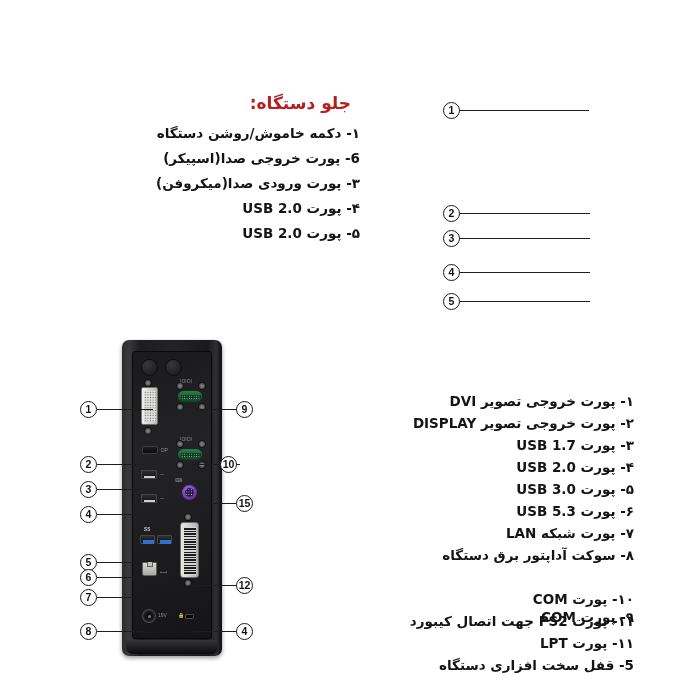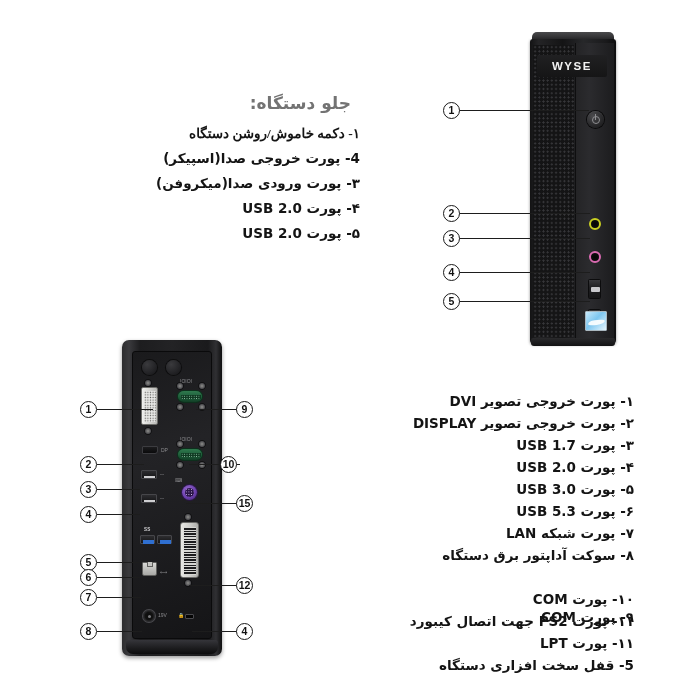--- a/index.html
+++ b/index.html
@@ -9,21 +9,21 @@
     background:#ffffff;
     font-family:"DejaVu Sans","Liberation Sans",sans-serif;
     position:relative;overflow:hidden;
   }
   .stage{position:absolute;inset:0;width:700px;height:700px;}
 
   
   .sec-title{
     position:absolute;
     font-size:17px;font-weight:bold;
-    color:#737373;
+    color:#b91c1c;
     letter-spacing:0px;
     white-space:nowrap;
     direction:rtl;
   }
   .sec-list{
     position:absolute;
     direction:rtl;
     text-align:center;
     color:#111111;
   }
@@ -302,52 +302,27 @@
   }
 </style>
 </head>
 <body>
 
 <div class="stage">
 
   <div class="sec-title" style="right:349px;top:93px;">جلو دستگاه:</div>
 
   <div class="sec-list" style="right:340px;top:122px;width:0;">
-    <div class="li" style="position:absolute;right:0;top:0px;font-family:Liberation Serif, serif;">۱- دکمه خاموش/روشن دستگاه</div>
-    <div class="li" style="position:absolute;right:0;top:25px;">4-  پورت خروجی صدا(اسپیکر)</div>
+    <div class="li" style="position:absolute;right:0;top:0px;">۱- دکمه خاموش/روشن دستگاه</div>
+    <div class="li" style="position:absolute;right:0;top:25px;">6-  پورت خروجی صدا(اسپیکر)</div>
     <div class="li" style="position:absolute;right:0;top:50px;">۳-  پورت ورودی صدا(میکروفن)</div>
     <div class="li" style="position:absolute;right:0;top:75px;">۴- پورت USB 2.0</div>
     <div class="li" style="position:absolute;right:0;top:100px;">۵- پورت USB 2.0</div>
   </div>
 
-  <div id="front-tower">
-    <div class="tw-top"></div>
-    <div class="tw-body">
-      <div class="tw-vent"></div>
-      <div class="tw-seam"></div>
-      <div class="tw-face"></div>
-
-      <div class="tw-brand">
-        <span>WYSE</span>
-      </div>
-
-      <div class="tw-power">
-          <i></i>
-        </div>
-
-      <div class="jack" style="left:59px;top:179px;"></div>
-      <div class="jack mic" style="left:59px;top:212px;"></div>
-
-      <div class="usbp" style="left:58px;top:240px;"></div>
-      <div class="usbp" style="left:58px;top:270px;"></div>
-
-      <div class="tw-sticker"></div>
-    </div>
-    <div class="tw-base"></div>
-  </div>
 
   <div class="leader" style="left:459px;top:110px;width:130px;"></div>
   <div class="leader" style="left:459px;top:213px;width:131px;"></div>
   <div class="leader" style="left:459px;top:238px;width:131px;"></div>
   <div class="leader" style="left:459px;top:272px;width:131px;"></div>
   <div class="leader" style="left:459px;top:301px;width:131px;"></div>
 
   <div class="callout" style="left:443px;top:102px;">1</div>
   <div class="callout" style="left:443px;top:205px;">2</div>
   <div class="callout" style="left:443px;top:230px;">3</div>

